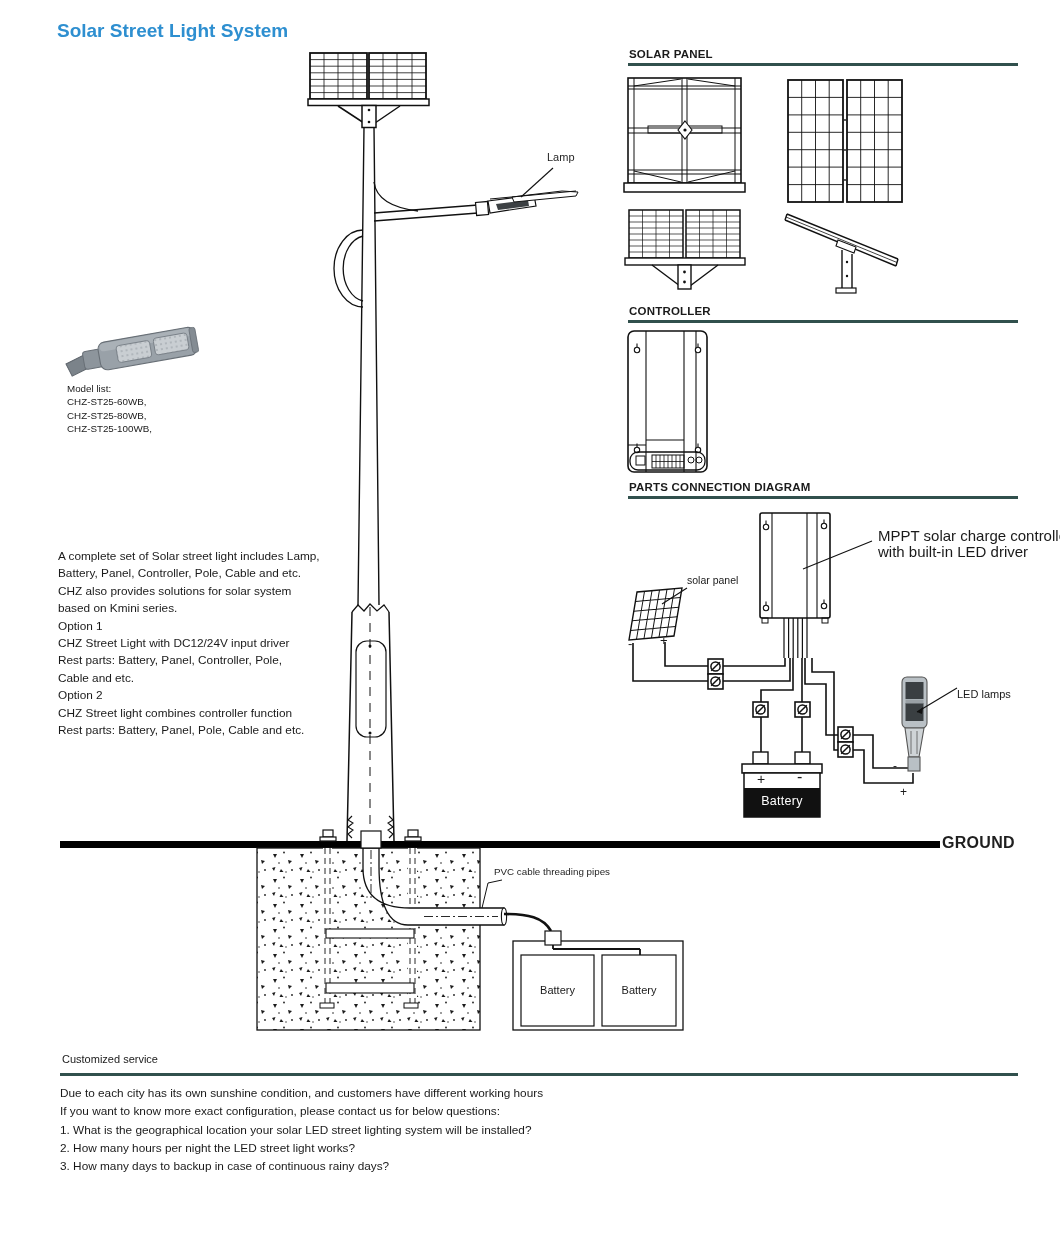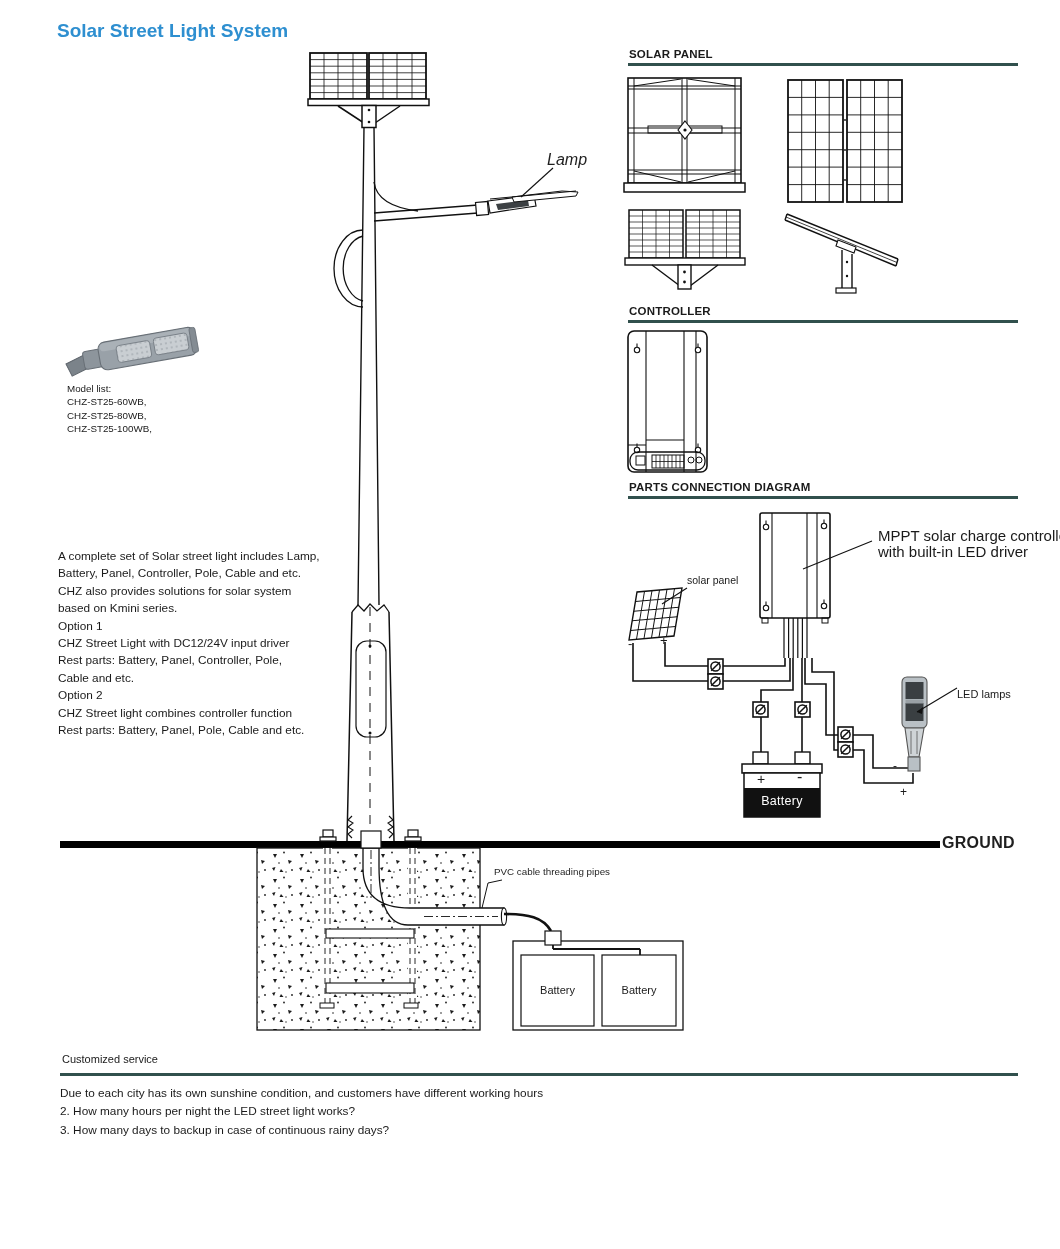--- a/index.html
+++ b/index.html
@@ -1,21 +1,21 @@
 <!DOCTYPE html>
 <html><head>
 <meta charset="utf-8">
 <style>
   html,body{margin:0;padding:0;background:#fff;}
   #page{position:relative;width:1060px;height:1217px;background:#fff;overflow:hidden;
         font-family:"Liberation Sans",sans-serif;color:#1a1a1a;}
   svg{position:absolute;left:0;top:0;}
   .lbl{position:absolute;white-space:nowrap;color:#1f1f1f;}
   .title{left:57px;top:20px;font-size:19px;font-weight:bold;color:#2e8fd0;}
-  .lamp-lbl{left:547px;top:151px;font-size:16px;font-style:italic;}
+  .lamp-lbl{left:547px;top:151px;font-size:11px;}
   .model-block{position:absolute;left:67px;top:382px;font-size:9.8px;line-height:13.4px;white-space:nowrap;}
   .desc-block{position:absolute;left:58px;top:548px;font-size:11.8px;line-height:17.4px;white-space:nowrap;}
   .sec-head{position:absolute;font-size:11.5px;font-weight:bold;letter-spacing:.2px;}
   .sec-rule{position:absolute;height:2.5px;background:#31504d;}
   .pd-lbl{position:absolute;font-size:10.5px;}
   .mppt-lbl{position:absolute;left:878px;top:528px;font-size:15px;line-height:15.5px;white-space:nowrap;}
   .batt-white{position:absolute;left:744px;top:794px;width:76px;text-align:center;
               color:#fff;font-size:12.5px;letter-spacing:.3px;}
   .sign{position:absolute;font-size:13px;}
   .ground-lbl{left:942px;top:834px;font-size:16px;font-weight:bold;letter-spacing:.3px;}
@@ -323,17 +323,19 @@
 
 <div class="lbl ground-lbl">GROUND</div>
 <div class="lbl pvc-lbl">PVC cable threading pipes</div>
 <div class="ubat" style="left:521px;width:73px;">Battery</div>
 <div class="ubat" style="left:602px;width:74px;">Battery</div>
 
 <div class="cs-head">Customized service</div>
 <div class="cs-rule"></div>
 <div class="cs-block">
   <div>Due to each city has its own sunshine condition, and customers have different working hours</div>
+  <div>If you want to know more exact configuration, please contact us for below questions:</div>
+  <div>1. What is the geographical location your solar LED street lighting system will be installed?</div>
   <div>2. How many hours per night the LED street light works?</div>
   <div>3. How many days to backup in case of continuous rainy days?</div>
 </div>
 
 </div>
 
 </body></html>

